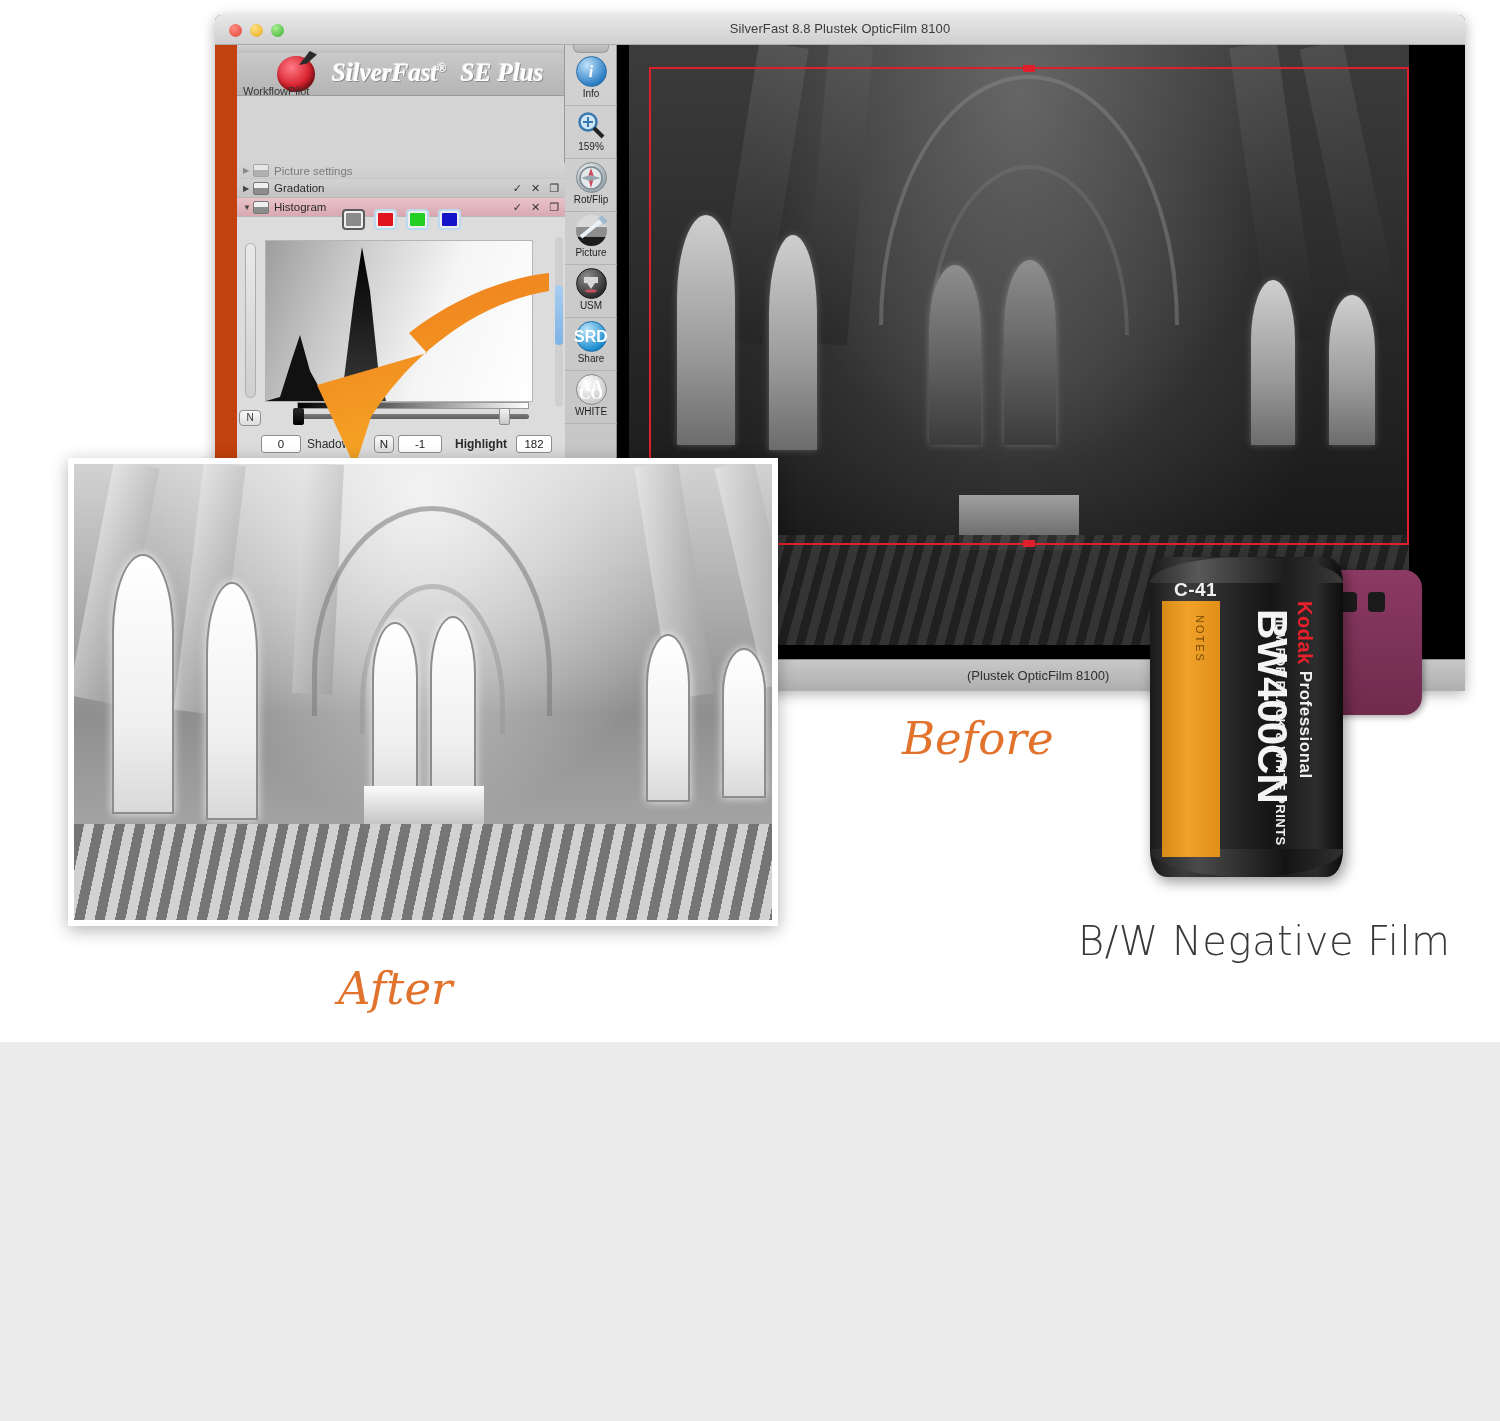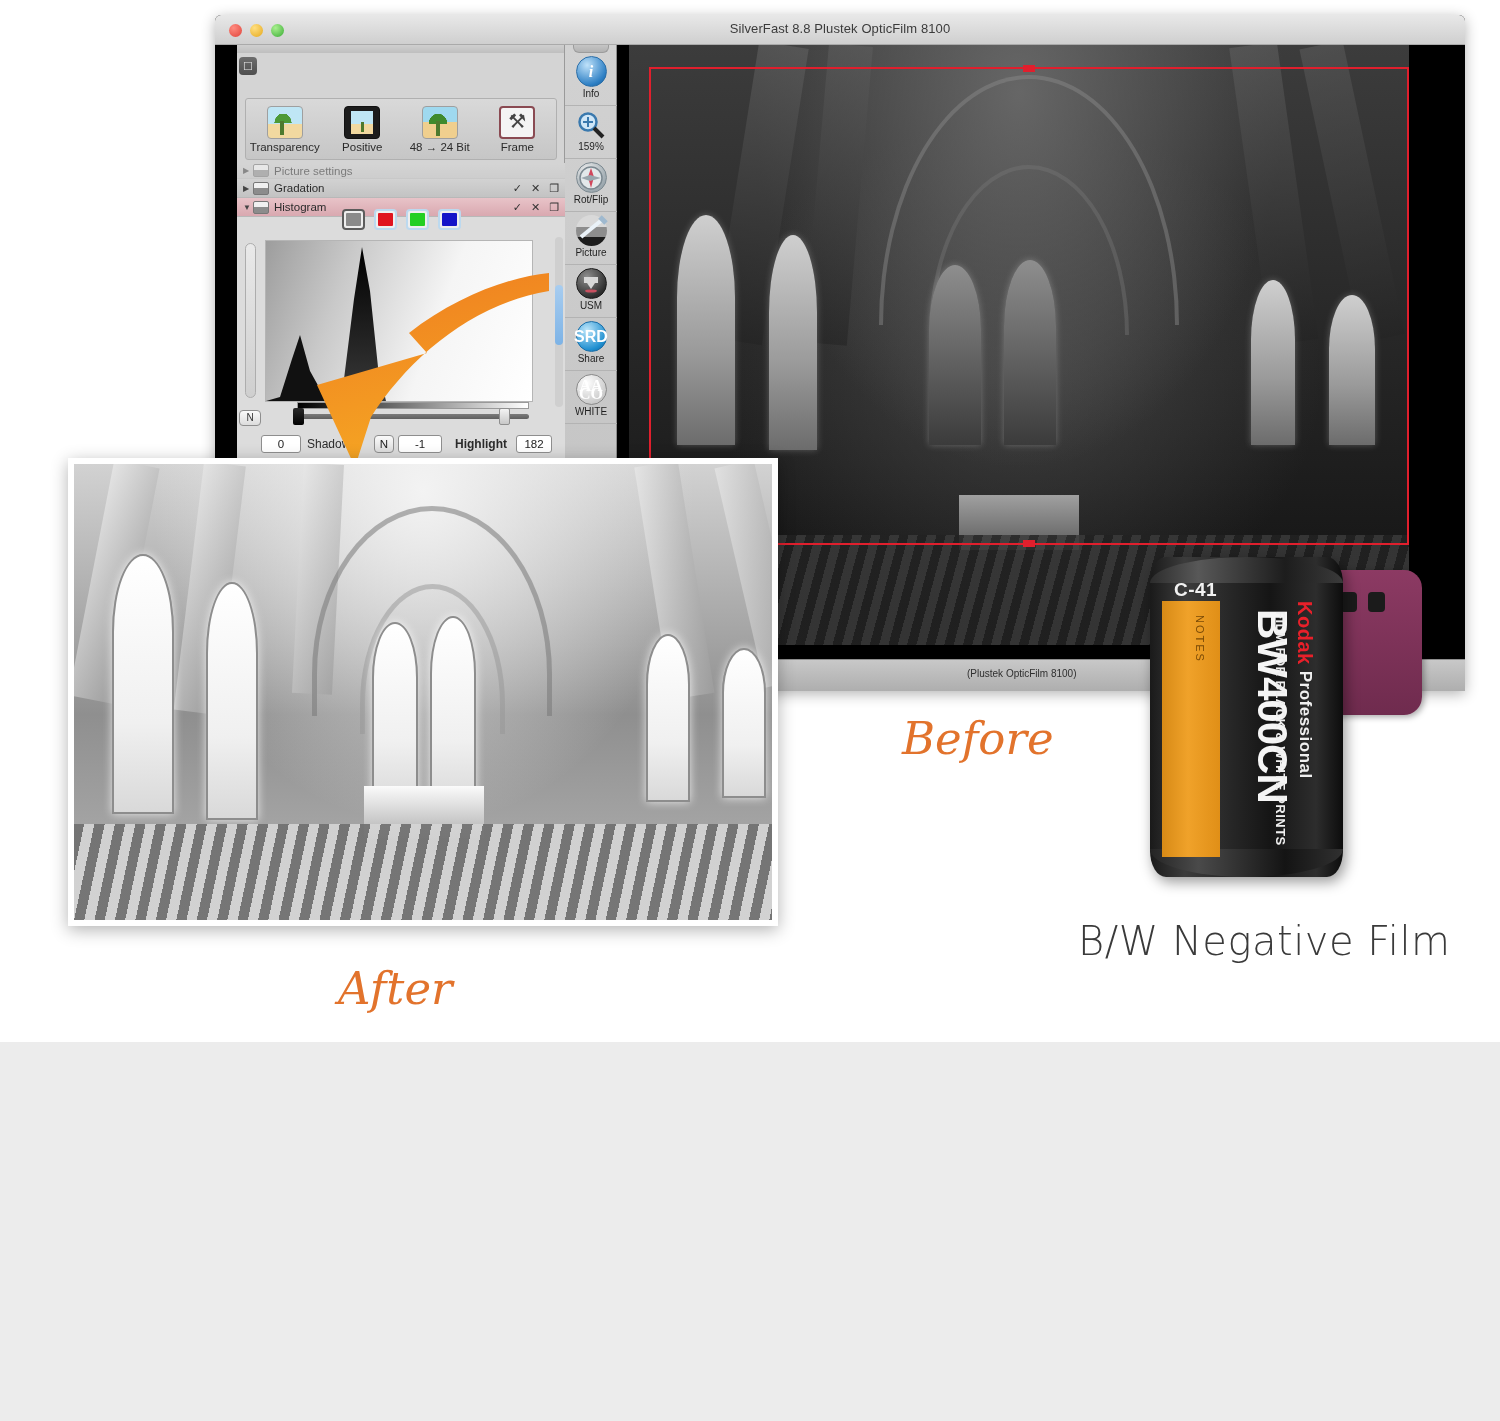--- a/index.html
+++ b/index.html
@@ -12,21 +12,21 @@
 
   
   #stage {
     position: absolute; left: 0; top: 0; width: 1500px; height: 1042px;
     background: #ffffff; overflow: hidden;
   }
 
   
   #app-window {
     position: absolute; left: 215px; top: 15px; width: 1250px; height: 676px;
-    background: #000000;
+    background: #c2410c;
     border-radius: 6px 6px 0 0;
     box-shadow: 0 3px 14px rgba(0,0,0,.30);
     overflow: hidden;
   }
   #titlebar {
     position: absolute; left: 0; top: 0; width: 100%; height: 30px;
     background: linear-gradient(#e8e8e8,#cfcfcf);
     border-bottom: 1px solid #aaa;
   }
   #title-text {
@@ -318,21 +318,21 @@
   }
   #crop-handle-b {
     position:absolute; left:50%; bottom:-4px; width:12px; height:7px; margin-left:-6px;
     background:#e01f2d;
   }
   #statusbar {
     position: absolute; left: 0; bottom: 0; width: 100%; height: 32px;
     background: linear-gradient(#c8c8c8,#aeaeae); border-top:1px solid #8f8f8f;
   }
   #status-text {
-    position: absolute; left: 350px; top: 8px; font-size: 10px; color: #2f2f2f;
+    position: absolute; left: 350px; top: 8px; font-size: 13px; color: #2f2f2f;
   }
 
   
   #after-card {
     position: absolute; left: 68px; top: 458px; width: 710px; height: 468px;
     background: #fff; padding: 6px;
     box-shadow: 0 4px 16px rgba(0,0,0,.30);
   }
   #after-img {
     width: 100%; height: 100%; overflow: hidden; position: relative;
@@ -527,41 +527,29 @@
           <line x1="5" y1="10" x2="15" y2="15.5" stroke="#fff" stroke-width="1.8"></line>
         </svg>
       </div>
       <div id="share-label">Share</div>
     </div>
 
     <div id="left-col">
       <div id="wf-strip"></div>
       <div id="sq-icon">☐</div>
 
-
-      <div id="mode-row">
-        <div class="mode-item">
-          <div class="mode-thumb beach"></div>
-          <div class="mode-label">Transparency</div>
-        </div>
-        <div class="mode-item">
-          <div class="mode-thumb film">
-              <span class="inner"></span>
-            </div>
-          <div class="mode-label">Positive</div>
-        </div>
-        <div class="mode-item">
-          <div class="mode-thumb bits"></div>
-          <div class="mode-label">48 → 24 Bit</div>
-        </div>
-        <div class="mode-item">
-          <div class="mode-thumb frame"></div>
-          <div class="mode-label">Frame</div>
-        </div>
-      </div>
+      <div id="brandbar">
+        <div id="brand-logo"></div>
+        <div id="brand-text">
+          <span>SilverFast</span><span class="reg">®</span>
+          <span style="margin-left:8px;">SE Plus</span>
+        </div>
+        <div id="wf-label">WorkflowPilot</div>
+      </div>
+
 
       <div id="panel-list">
 
         <div class="panel-row faded">
           <span class="tri">▶</span>
           <span class="prow-icon"></span>
           <span>Picture settings</span>
         </div>
 
         <div class="panel-row normal">

